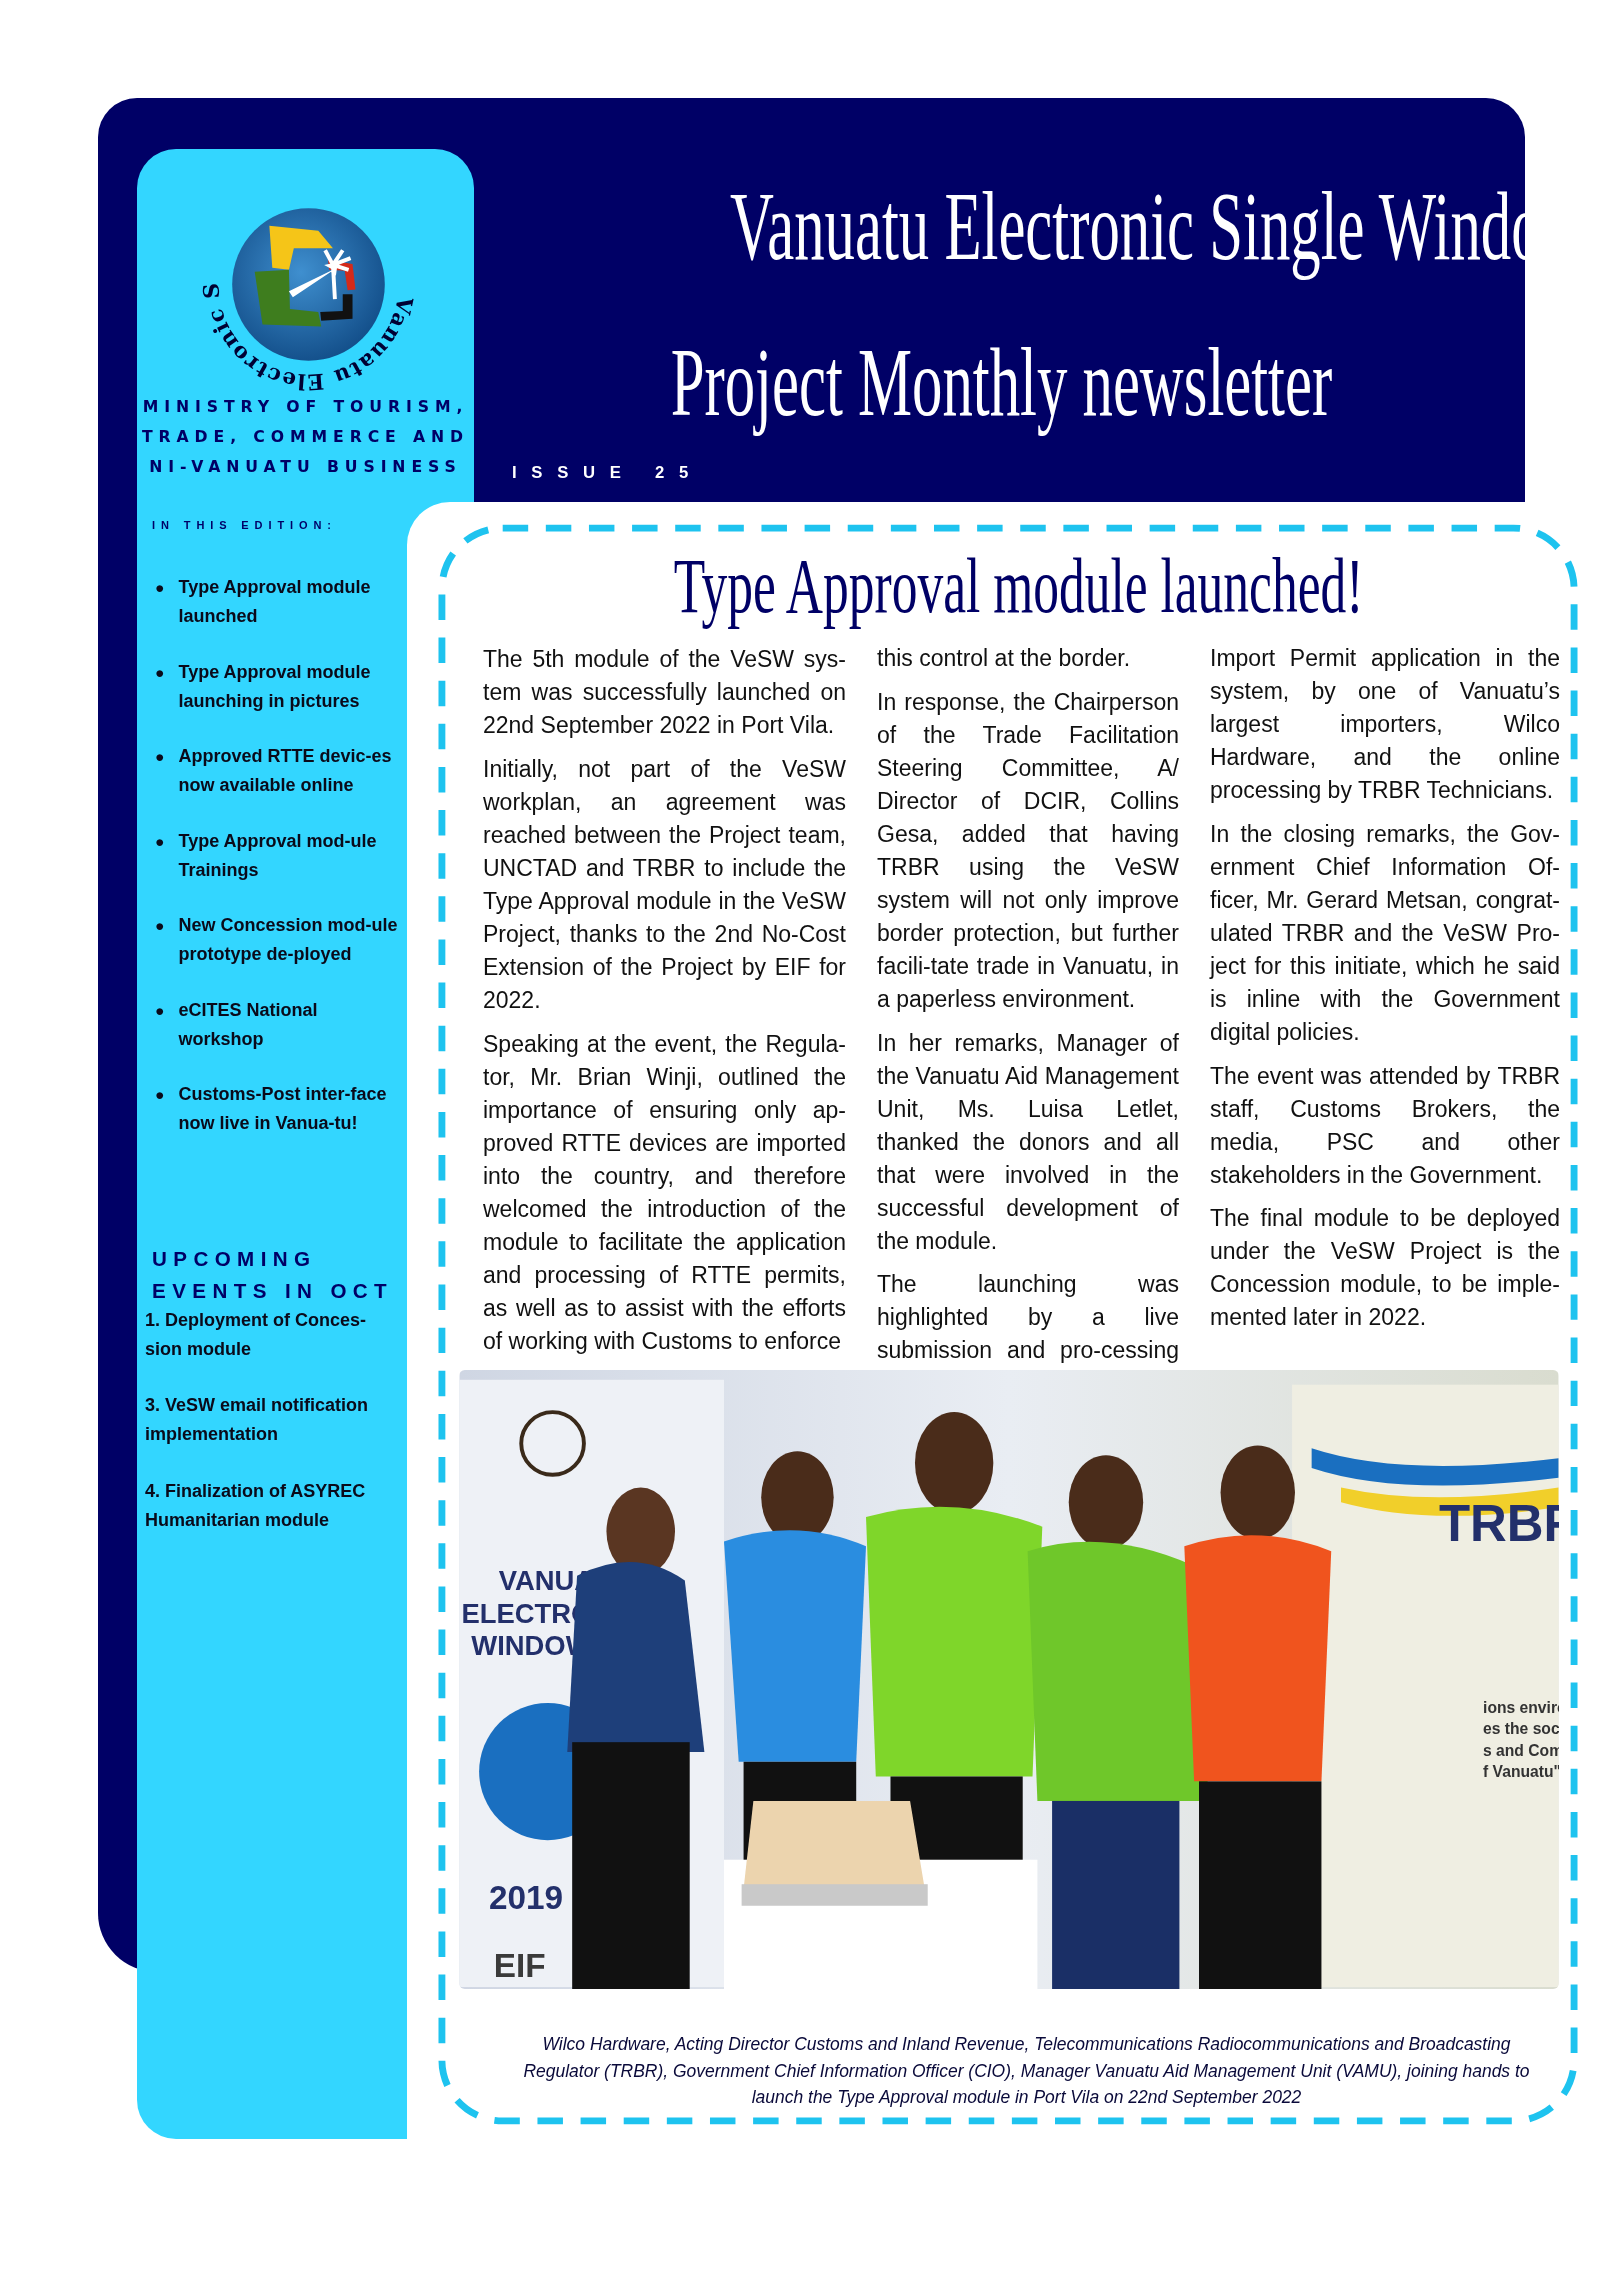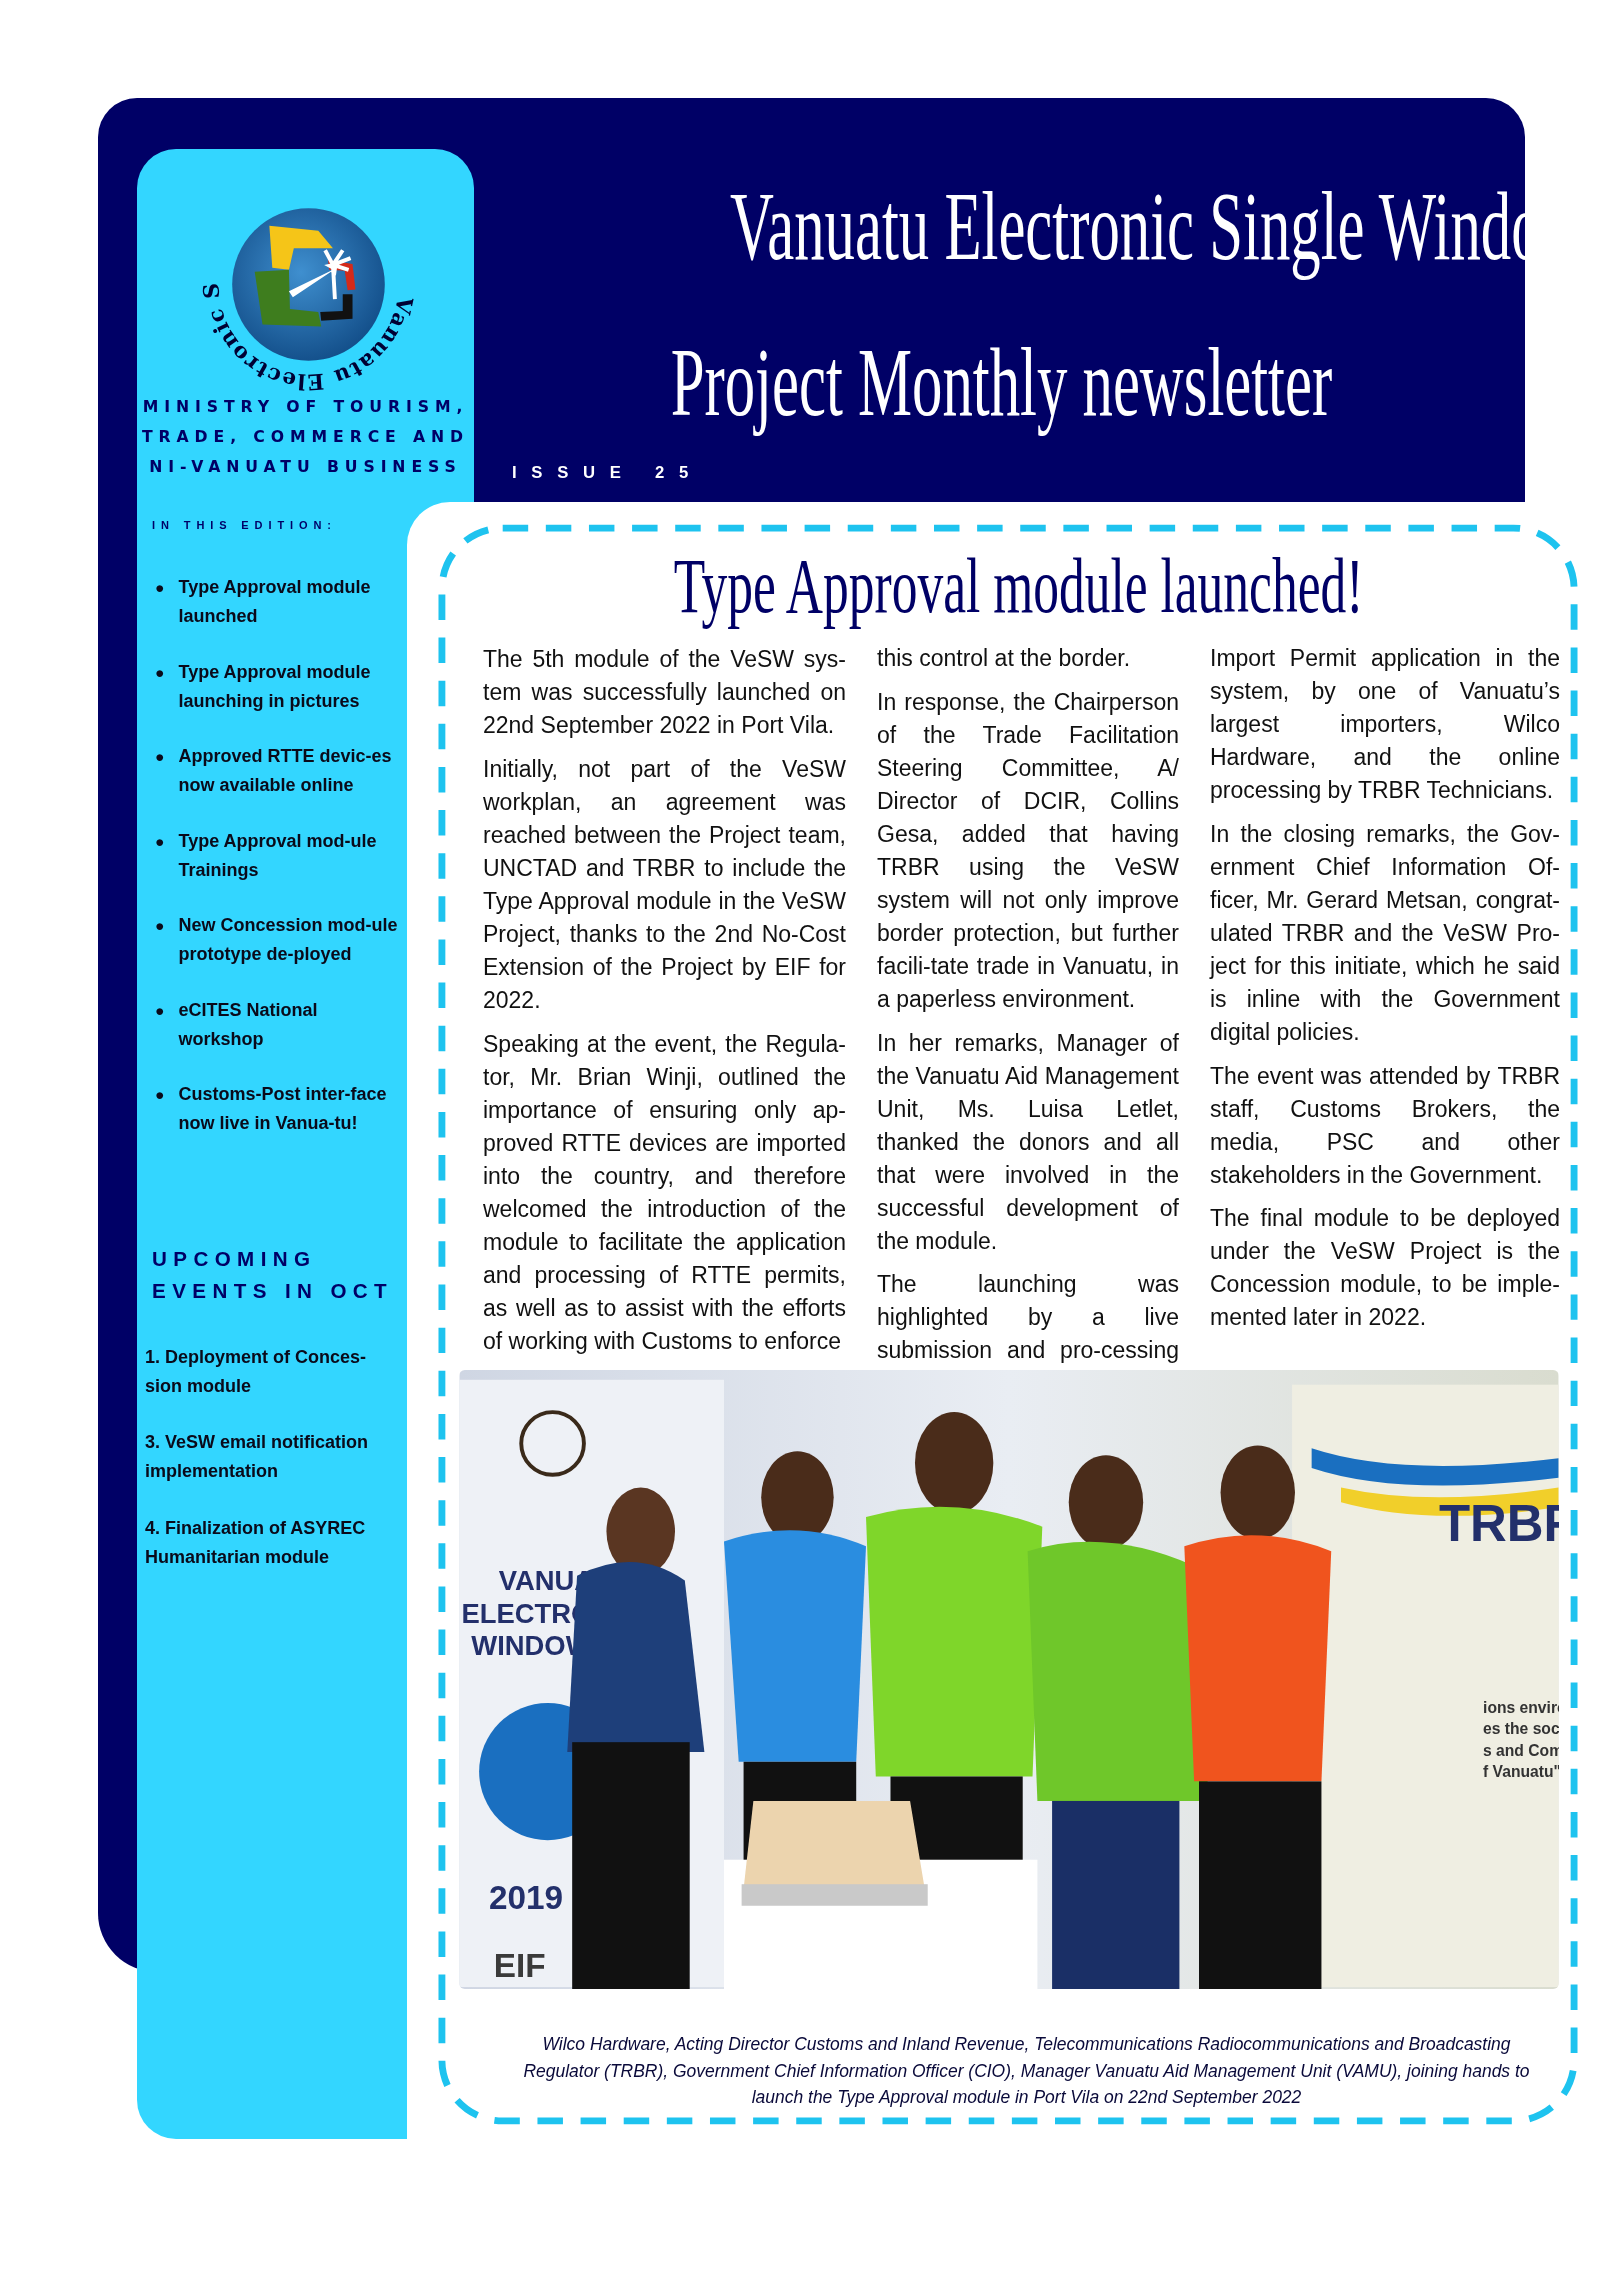--- a/index.html
+++ b/index.html
@@ -35,21 +35,21 @@
 
   
   .side-heading { position:absolute; left:152px; color:#000066; font-weight:bold;
                   letter-spacing:5.9px; white-space:nowrap; }
   .sh-1 { top:519px; font-size:11px; }
   .sh-2 { top:1243px; font-size:20.6px; line-height:32px; letter-spacing:6.4px; }
   .toc { position:absolute; left:152px; top:573px; width:255px; margin:0; padding:0; list-style:none; }
   .toc li { position:relative; padding-left:26.5px; color:#0a0a1a; font-weight:bold; font-size:18px;
             line-height:29px; margin-bottom:26.5px; }
   .toc li .bullet { position:absolute; left:2.9px; top:0; font-size:15.7px; }
-  .events { position:absolute; left:145px; top:1343px; width:257px; }
+  .events { position:absolute; left:145px; top:1306px; width:257px; }
   .events p { margin:0 0 27.4px 0; color:#0a0a1a; font-weight:bold; font-size:18px; line-height:29px; }
 
   
   .art-title { position:absolute; left:496px; width:1039px; top:542px; text-align:center; color:#000066;
                font-family:"Liberation Serif", serif; font-size:78px; line-height:88px; white-space:nowrap; }
   .art-title span { display:inline-block; transform:scaleX(0.66); transform-origin:center; }
   .col { position:absolute; top:643px; color:#111111; font-size:23px; line-height:33px;
          text-align:justify; hyphens:auto; }
   .col p { margin:0 0 10.8px 0; }
   .col1 { left:483px; width:363px; }

